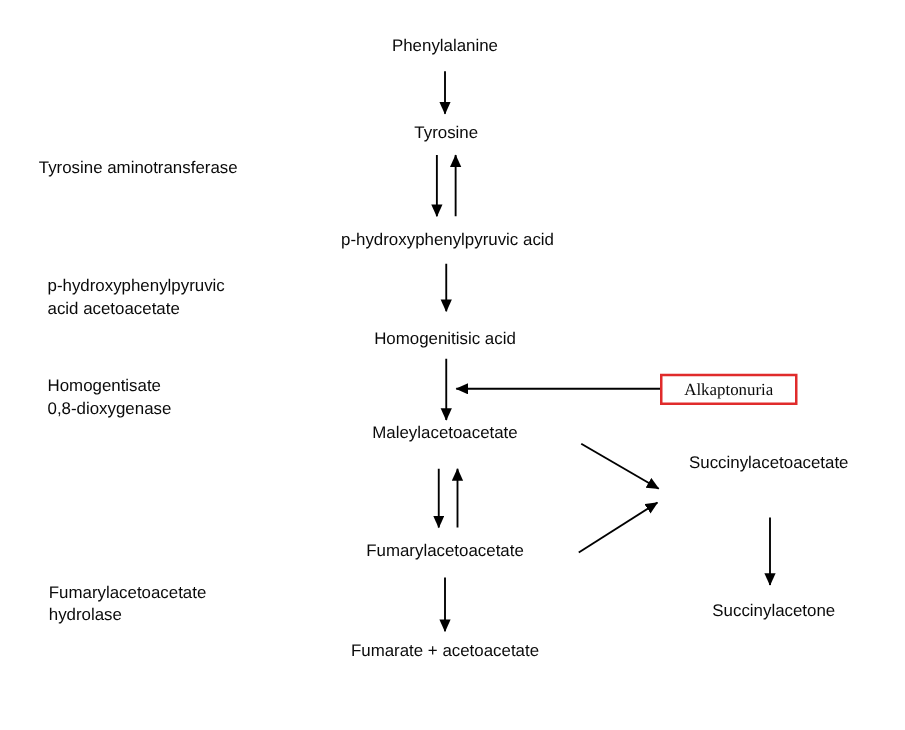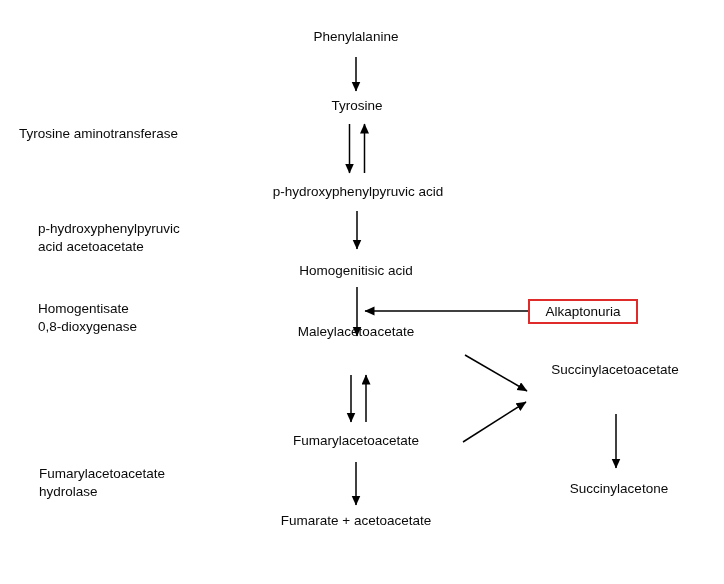--- a/index.html
+++ b/index.html
@@ -90,32 +90,32 @@
 
     <line x1="616" y1="414" x2="616" y2="468" marker-end="url(#ah)"></line>
 
     <line x1="356" y1="462" x2="356" y2="505" marker-end="url(#ah)"></line>
   </svg>
 
   <div class="node" style="left:356px; top:37px">Phenylalanine</div>
   <div class="node" style="left:357px; top:106px">Tyrosine</div>
   <div class="node" style="left:358px; top:192px">p-hydroxyphenylpyruvic acid</div>
   <div class="node" style="left:356px; top:271px">Homogenitisic acid</div>
-  <div class="node" style="left:356px; top:332px">Maleylacetoacetate</div>
+  <div class="node" style="left:356px; top:346px">Maleylacetoacetate</div>
   <div class="node" style="left:356px; top:441px">Fumarylacetoacetate</div>
   <div class="node" style="left:356px; top:521px">Fumarate + acetoacetate</div>
 
   <div class="node" style="left:615px; top:370px">Succinylacetoacetate</div>
   <div class="node" style="left:619px; top:489px">Succinylacetone</div>
 
-  <div class="enzyme" style="left:19px; top:134px">Tyrosine aminotransferase</div>
+  <div class="enzyme" style="left:31px; top:134px">Tyrosine aminotransferase</div>
   <div class="enzyme" style="left:38px; top:238px">p-hydroxyphenylpyruvic
 acid acetoacetate</div>
   <div class="enzyme" style="left:38px; top:318px">Homogentisate
 0,8-dioxygenase</div>
   <div class="enzyme" style="left:39px; top:483px">Fumarylacetoacetate
 hydrolase</div>
 
-  <div class="disease-box" style="border-color: rgb(224, 43, 43);">
+  <div class="disease-box" style="border-color: rgb(224, 43, 43); font-family: Liberation Serif, serif;">
     <span>Alkaptonuria</span>
   </div>
 
 </div>
 
 </body></html>

